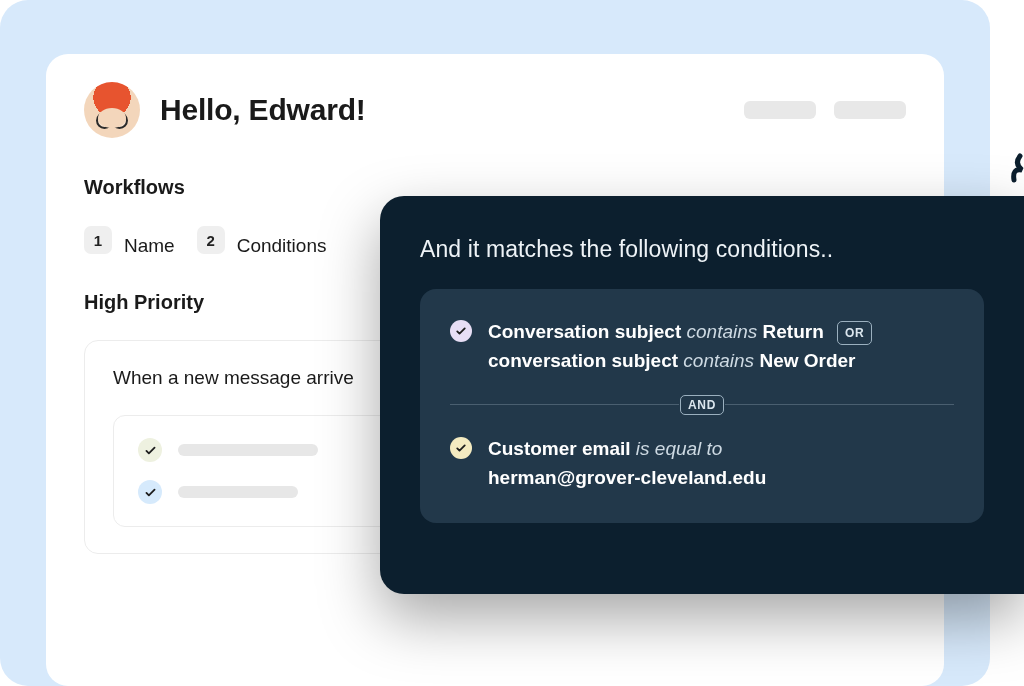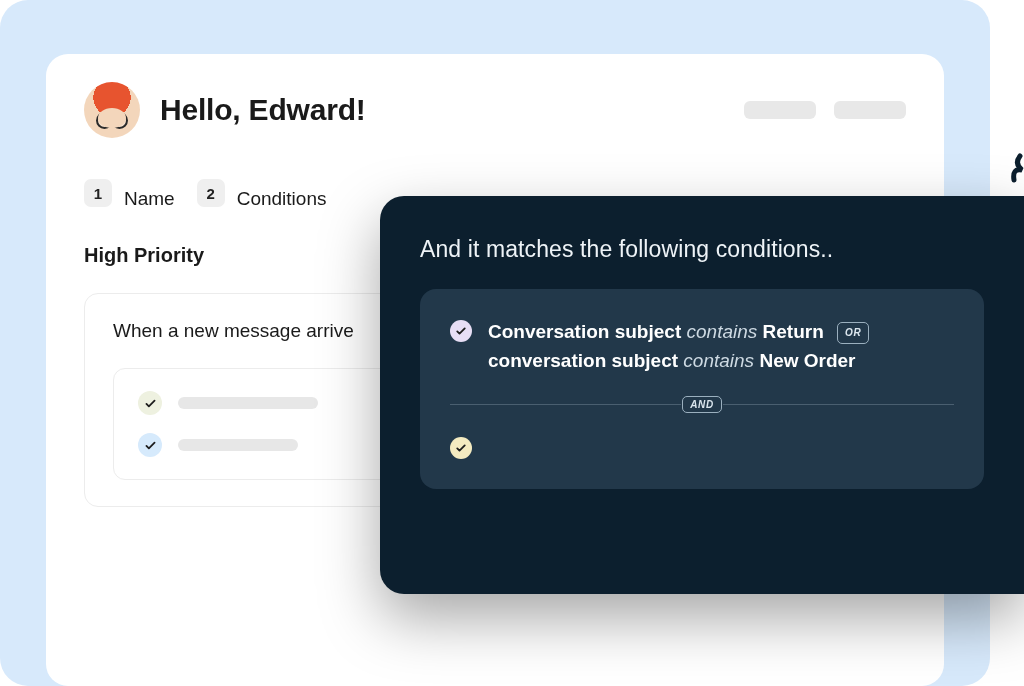--- a/index.html
+++ b/index.html
@@ -82,24 +82,23 @@
     border-radius: 16px;
     padding: 28px 30px 30px 30px;
   }
   .cond { display:flex; gap:16px; font-size:19px; line-height:1.55; }
   .dot { width:22px; height:22px; border-radius:50%; flex-shrink:0; display:flex; align-items:center; justify-content:center; margin-top:3px; }
   .dot.lav { background:#e7def5; }
   .dot.yel { background:#f4ebc1; }
   .dot svg{ width:12px; height:12px; }
   .pill {
     display:inline-flex; align-items:center; justify-content:center;
-    border:1px solid #9bb0bf; border-radius:5px; font-size:10px; font-weight:600;
+    border:1px solid #9bb0bf; border-radius:5px; font-size:12px; font-weight:600;
     letter-spacing:.6px; padding:2px 7px; color:#dbe6ee; vertical-align:middle;
     margin-left:8px;
-    font-style:italic;
   }
   .sep { position:relative; margin: 18px 0; height: 22px; display:flex; align-items:center; }
   .sep::before{ content:""; flex:1; height:1px; background:#4a5f70; }
   .sep::after{ content:""; flex:1; height:1px; background:#4a5f70; }
   .sep .pill { margin: 0 1px; }
   .b { font-weight:700; color:#ffffff; }
   .n { font-weight:400; color:#cdd9e2;font-style:italic; }
   .squiggle{
     position:absolute; right:-6px; top:150px; width:60px; height:50px; pointer-events:none;
   }
@@ -113,20 +112,21 @@
       <div class="avatar">
           <span class="glasses"></span>
         </div>
       <div class="greeting">Hello, Edward!</div>
       <div class="header-actions">
         <div class="ph-btn"></div>
         <div class="ph-btn"></div>
       </div>
     </div>
 
+    <div class="section-title">Workflows</div>
 
     <div class="steps">
       <div class="step">
         <div class="step-num">1</div>
         <div class="step-label">Name</div>
       </div>
       <div class="step">
         <div class="step-num">2</div>
         <div class="step-label">Conditions</div>
       </div>
@@ -186,16 +186,21 @@
     <div class="sep">
       <span class="pill">AND</span>
     </div>
 
     <div class="cond">
       <span class="dot yel">
         <svg viewBox="0 0 16 16">
             <path d="M3 8.5l3 3 7-7" fill="none" stroke="#1d1d1d" stroke-width="2.4" stroke-linecap="round" stroke-linejoin="round"></path>
           </svg>
       </span>
+      <div>
+        <span class="b">Customer email</span>
+        <span class="n">is equal to</span><br>
+        <span class="b">herman@grover-cleveland.edu</span>
+      </div>
     </div>
 
   </div>
 </div>
 
 </body></html>

